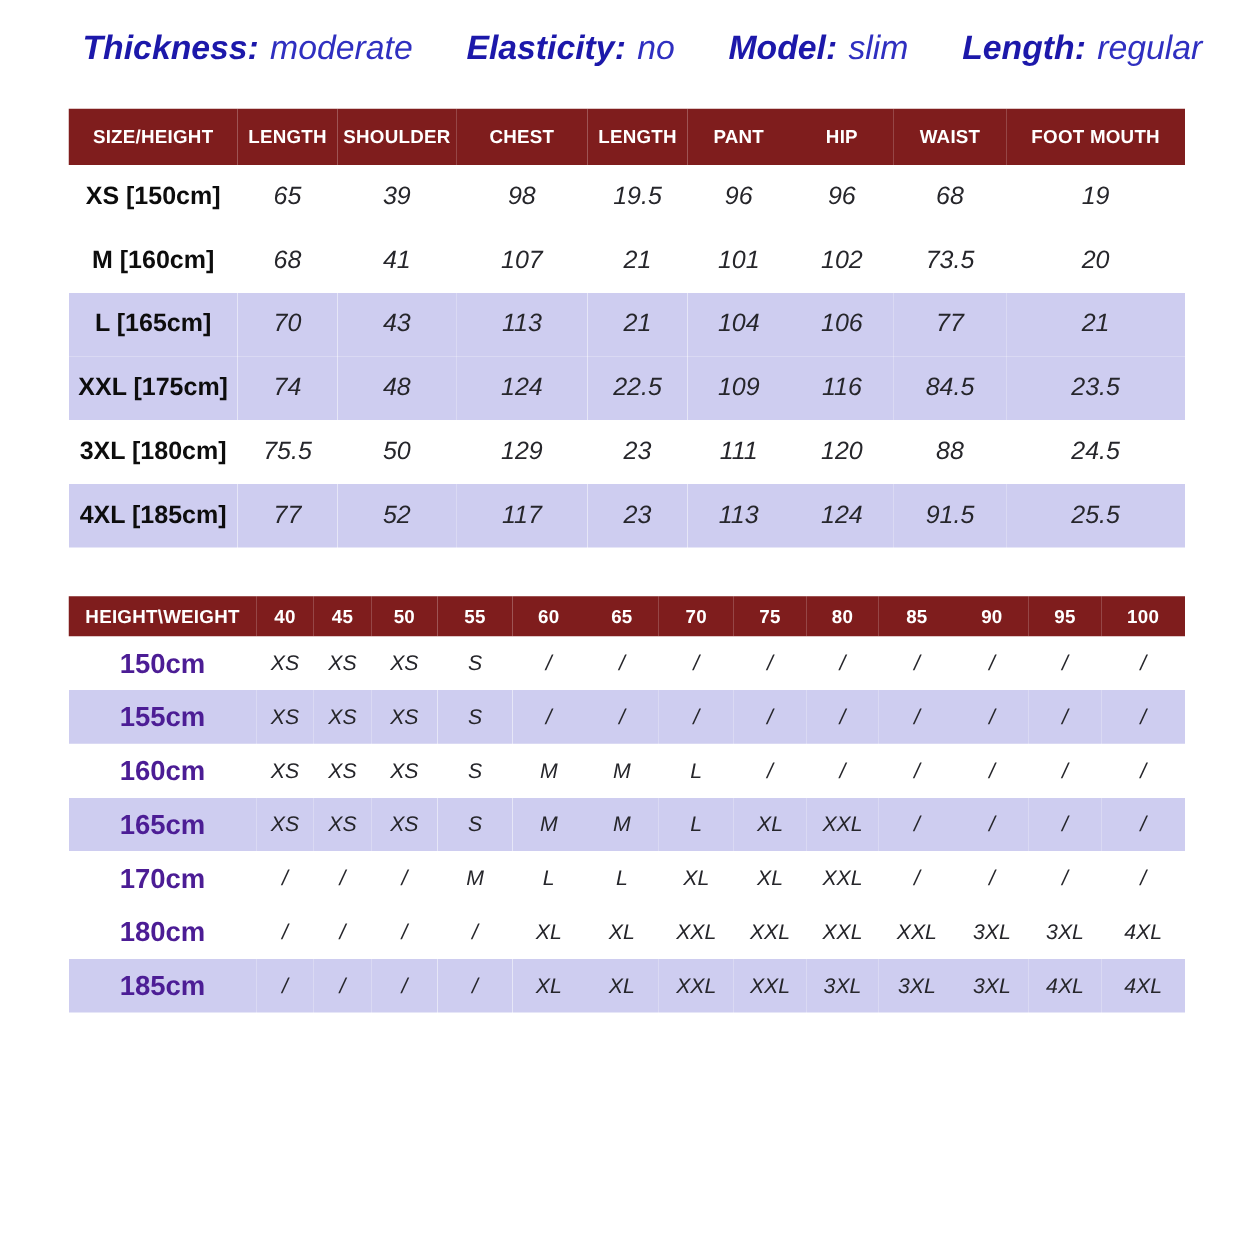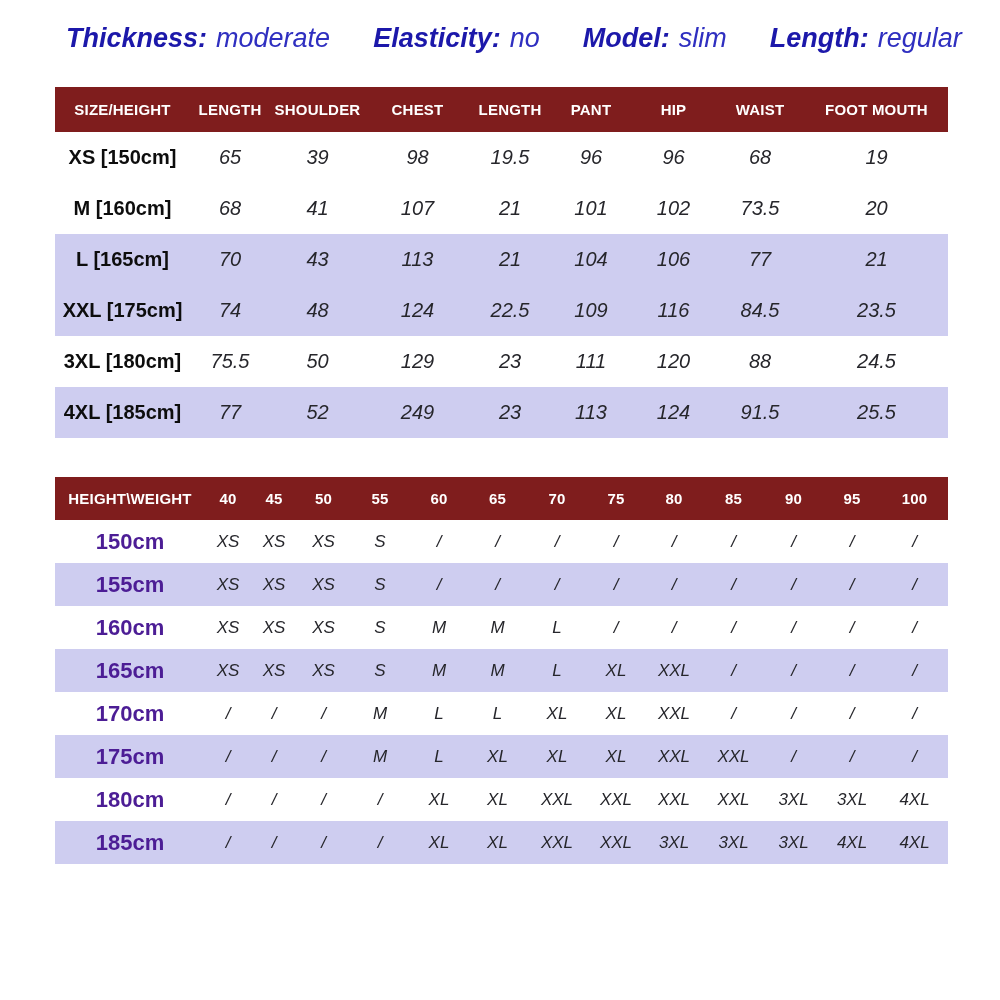--- a/index.html
+++ b/index.html
@@ -54,21 +54,21 @@
     color: #26262b;
   }
   #size-table td.row-label {
     font-weight: bold;
     font-size: 20px;
     color: #0d0d0d;
   }
 
   
   #hw-table { width: 893px; margin-top: 39px; }
-  #hw-table th { height: 43px; }
+  #hw-table th { height: 32px; }
   #hw-table td { height: 43px; }
   #hw-table td.cell {
     font-style: italic;
     font-size: 17px;
     color: #26262b;
   }
   #hw-table td.row-label {
     font-weight: bold;
     font-size: 22px;
     color: #4c1d95;
@@ -174,21 +174,21 @@
         <td class="cell">23</td>
         <td class="cell">111</td>
         <td class="cell">120</td>
         <td class="cell">88</td>
         <td class="cell">24.5</td>
       </tr>
       <tr class="alt">
         <td class="row-label">4XL [185cm]</td>
         <td class="cell">77</td>
         <td class="cell">52</td>
-        <td class="cell">249</td>
+        <td class="cell">117</td>
         <td class="cell">23</td>
         <td class="cell">113</td>
         <td class="cell">124</td>
         <td class="cell">91.5</td>
         <td class="cell">25.5</td>
       </tr>
     </tbody>
 </table>
 
 <table id="hw-table">
@@ -300,36 +300,20 @@
         <td class="cell">L</td>
         <td class="cell">L</td>
         <td class="cell">XL</td>
         <td class="cell">XL</td>
         <td class="cell">XXL</td>
         <td class="cell">/</td>
         <td class="cell">/</td>
         <td class="cell">/</td>
         <td class="cell">/</td>
       </tr>
-      <tr class="alt">
-        <td class="row-label">175cm</td>
-        <td class="cell">/</td>
-        <td class="cell">/</td>
-        <td class="cell">/</td>
-        <td class="cell">M</td>
-        <td class="cell">L</td>
-        <td class="cell">XL</td>
-        <td class="cell">XL</td>
-        <td class="cell">XL</td>
-        <td class="cell">XXL</td>
-        <td class="cell">XXL</td>
-        <td class="cell">/</td>
-        <td class="cell">/</td>
-        <td class="cell">/</td>
-      </tr>
       <tr>
         <td class="row-label">180cm</td>
         <td class="cell">/</td>
         <td class="cell">/</td>
         <td class="cell">/</td>
         <td class="cell">/</td>
         <td class="cell">XL</td>
         <td class="cell">XL</td>
         <td class="cell">XXL</td>
         <td class="cell">XXL</td>

